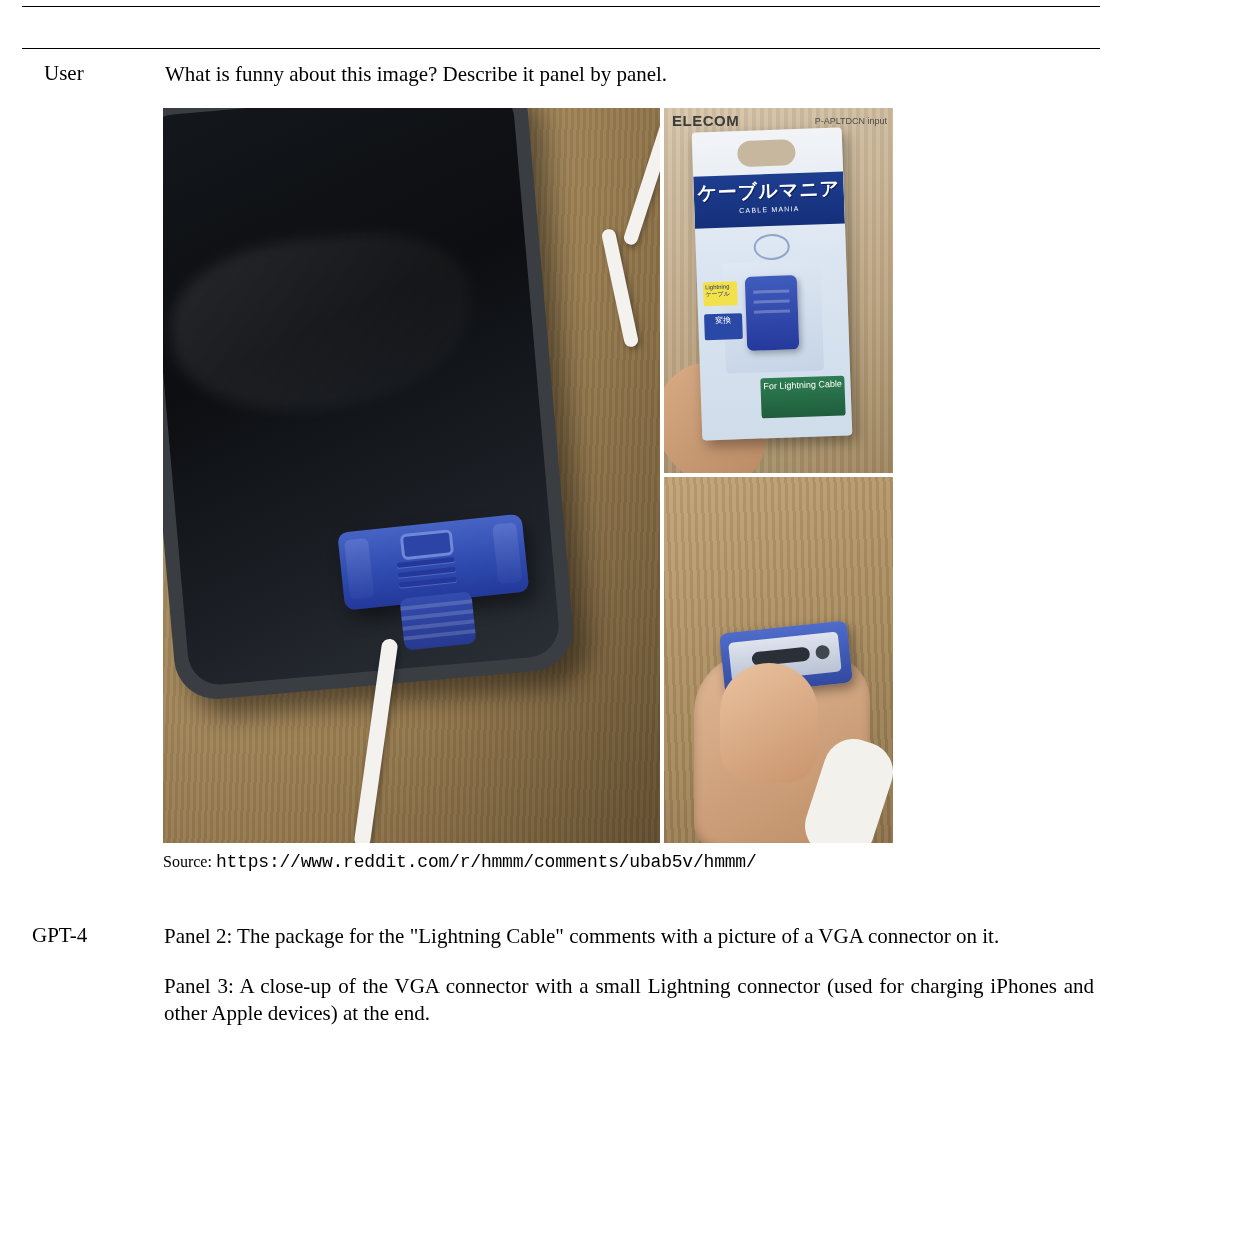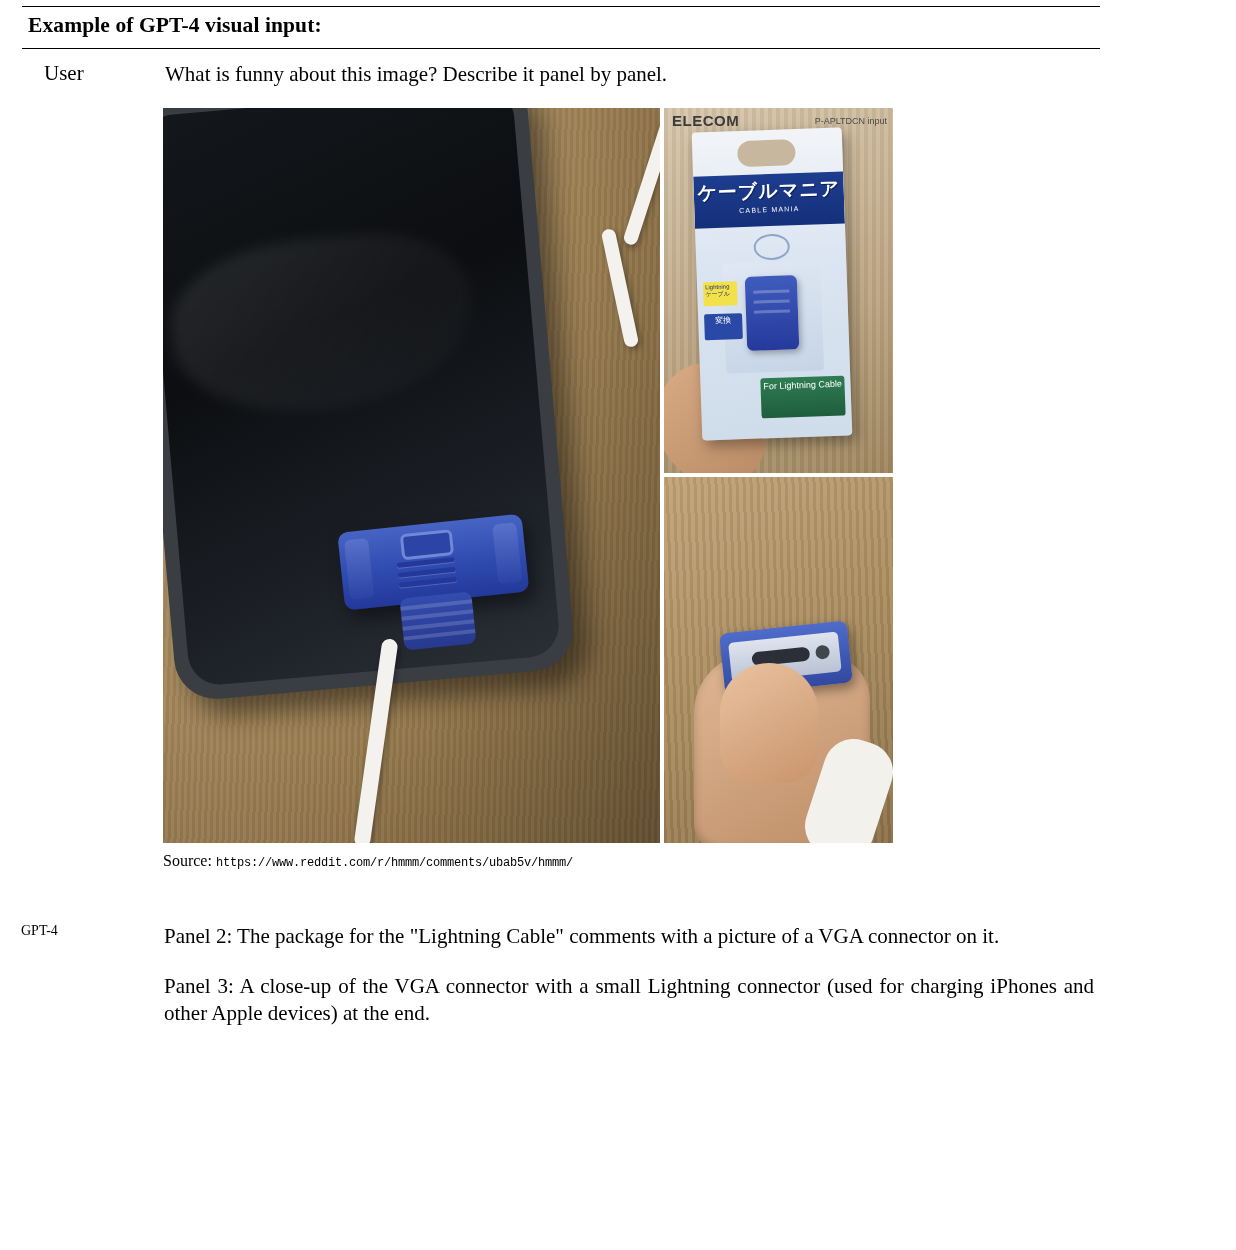--- a/index.html
+++ b/index.html
@@ -399,29 +399,29 @@
   }
 
   .source {
     position: absolute;
     top: 852px;
     left: 163px;
     font-size: 16px;
   }
   .source .url {
     font-family: "Liberation Mono", monospace;
-    font-size: 12px;
+    font-size: 18px;
     letter-spacing: -0.2px;
   }
 
   .role-gpt {
     position: absolute;
     top: 923px;
-    left: 21px;
-    font-size: 14px;
+    left: 32px;
+    font-size: 21px;
   }
   .answer {
     position: absolute;
     top: 923px;
     left: 164px;
     width: 930px;
     font-size: 21px;
     line-height: 1.32;
   }
   .answer p {
@@ -430,21 +430,20 @@
   }
   .answer p:last-child { margin-bottom: 8px; }
 </style>
 </head>
 <body>
 
 <div class="page">
 
   <div class="rule rule-top"></div>
 
-  <div class="caption">Example of GPT-4 visual input:</div>
 
   <div class="rule rule-mid"></div>
 
   <div class="role-user">User</div>
   <div class="user-question">What is funny about this image? Describe it panel by panel.</div>
 
   <div class="figure">
 
     <div class="fig-left">
       <div class="cloth1"></div>

